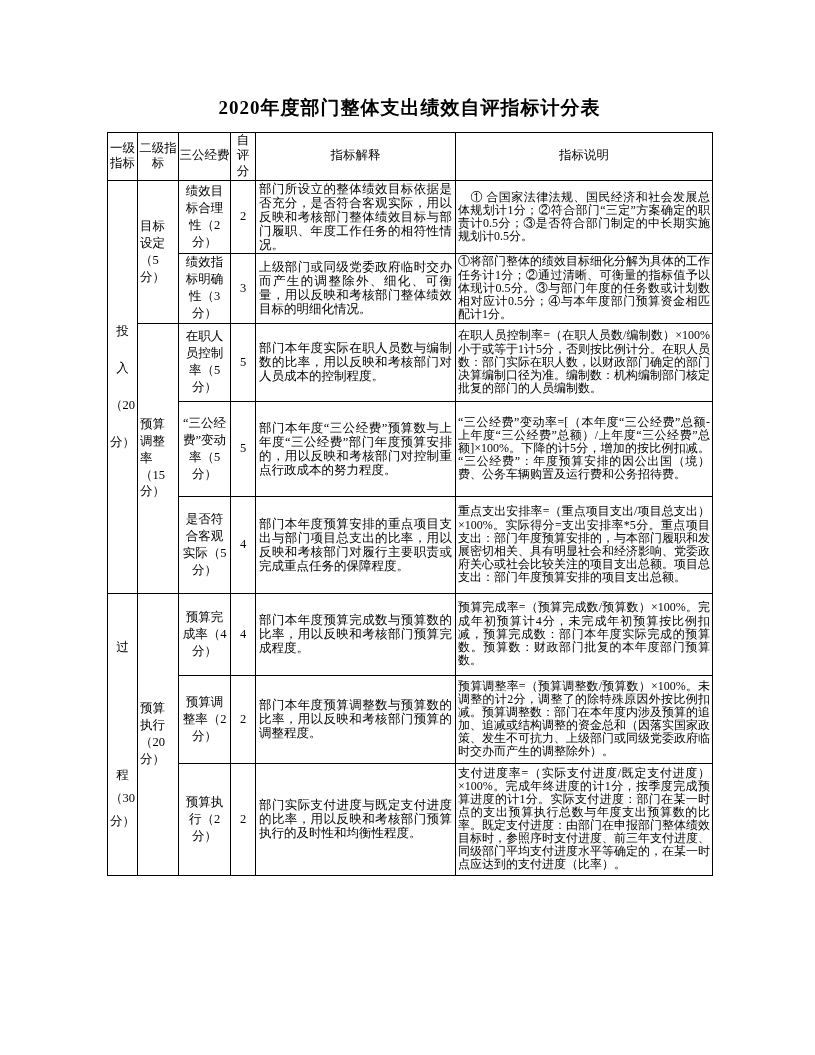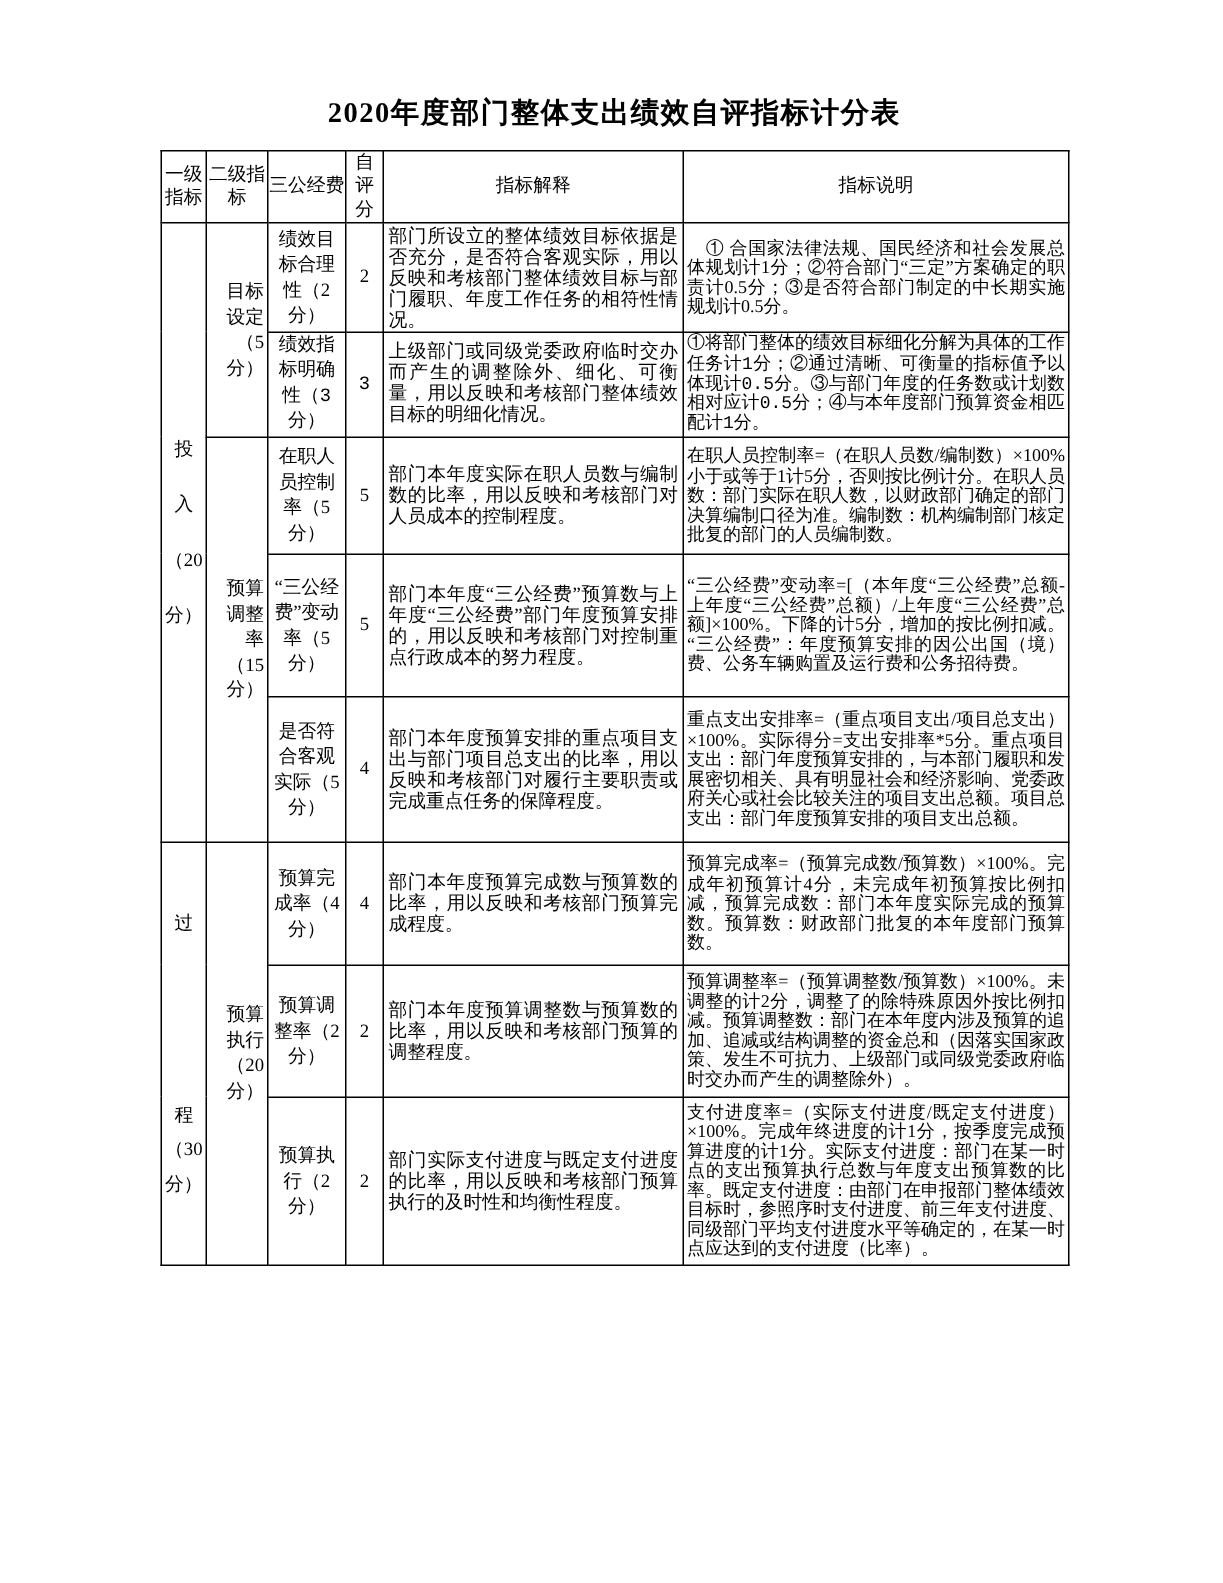--- a/index.html
+++ b/index.html
@@ -6,21 +6,21 @@
   .page {
     position:relative;
     width:815px; height:1055px;
     background:#ffffff;
     color:#000;
     font-family:"Liberation Serif", serif;
     overflow:hidden;
   }
   .title {
     margin:0;
-    padding-top:65px;
+    padding-top:97px;
     margin-left:107px;
     width:605px;
     text-align:center;
     font-size:19px;
     font-weight:bold;
     letter-spacing:1px;
     line-height:1.2;
   }
   table.score-table {
     margin-left:107px;
@@ -38,27 +38,27 @@
   .score-table th, .score-table td {
     border:1px solid #000;
     font-weight:normal;
     font-size:12.5px;
     vertical-align:middle;
     padding:0 2px;
     overflow:hidden;
   }
   tr.hdr th { height:42px; text-align:center; line-height:1.25; padding:0; }
   td.lv1 { text-align:center; padding:0; }
-  td.lv2 { text-align:right; line-height:1.35; padding:0 2px; }
+  td.lv2 { text-align:left; line-height:1.35; padding:0 2px; }
   td.l3  { text-align:center; line-height:1.35; padding:0 2px;margin-top:35px; }
   td.sc  { text-align:center; }
   td.ex  { text-align:justify; line-height:1.12; padding:1px 3px; }
   td.de  { text-align:justify; line-height:1.09; padding:1px 2px; font-size:12px; }
   tr.r1 { height:68px; }
-  tr.r2 { height:70px;font-family:Liberation Mono, monospace; }
+  tr.r2 { height:70px; }
   tr.r3 { height:78px; }
   tr.r4 { height:95px; }
   tr.r5 { height:97px; }
   tr.r6 { height:82px; }
   tr.r7 { height:88px; }
   tr.r8 { height:112px; }
   .vcell { display:flex; flex-direction:column; align-items:center; justify-content:center; height:100%; }
   .vg1 span { display:block; margin:10px 0; }
   .vg2 span { display:block; margin:3px 0; }
   .vg2 span:nth-child(1) { margin-bottom:108px; }

